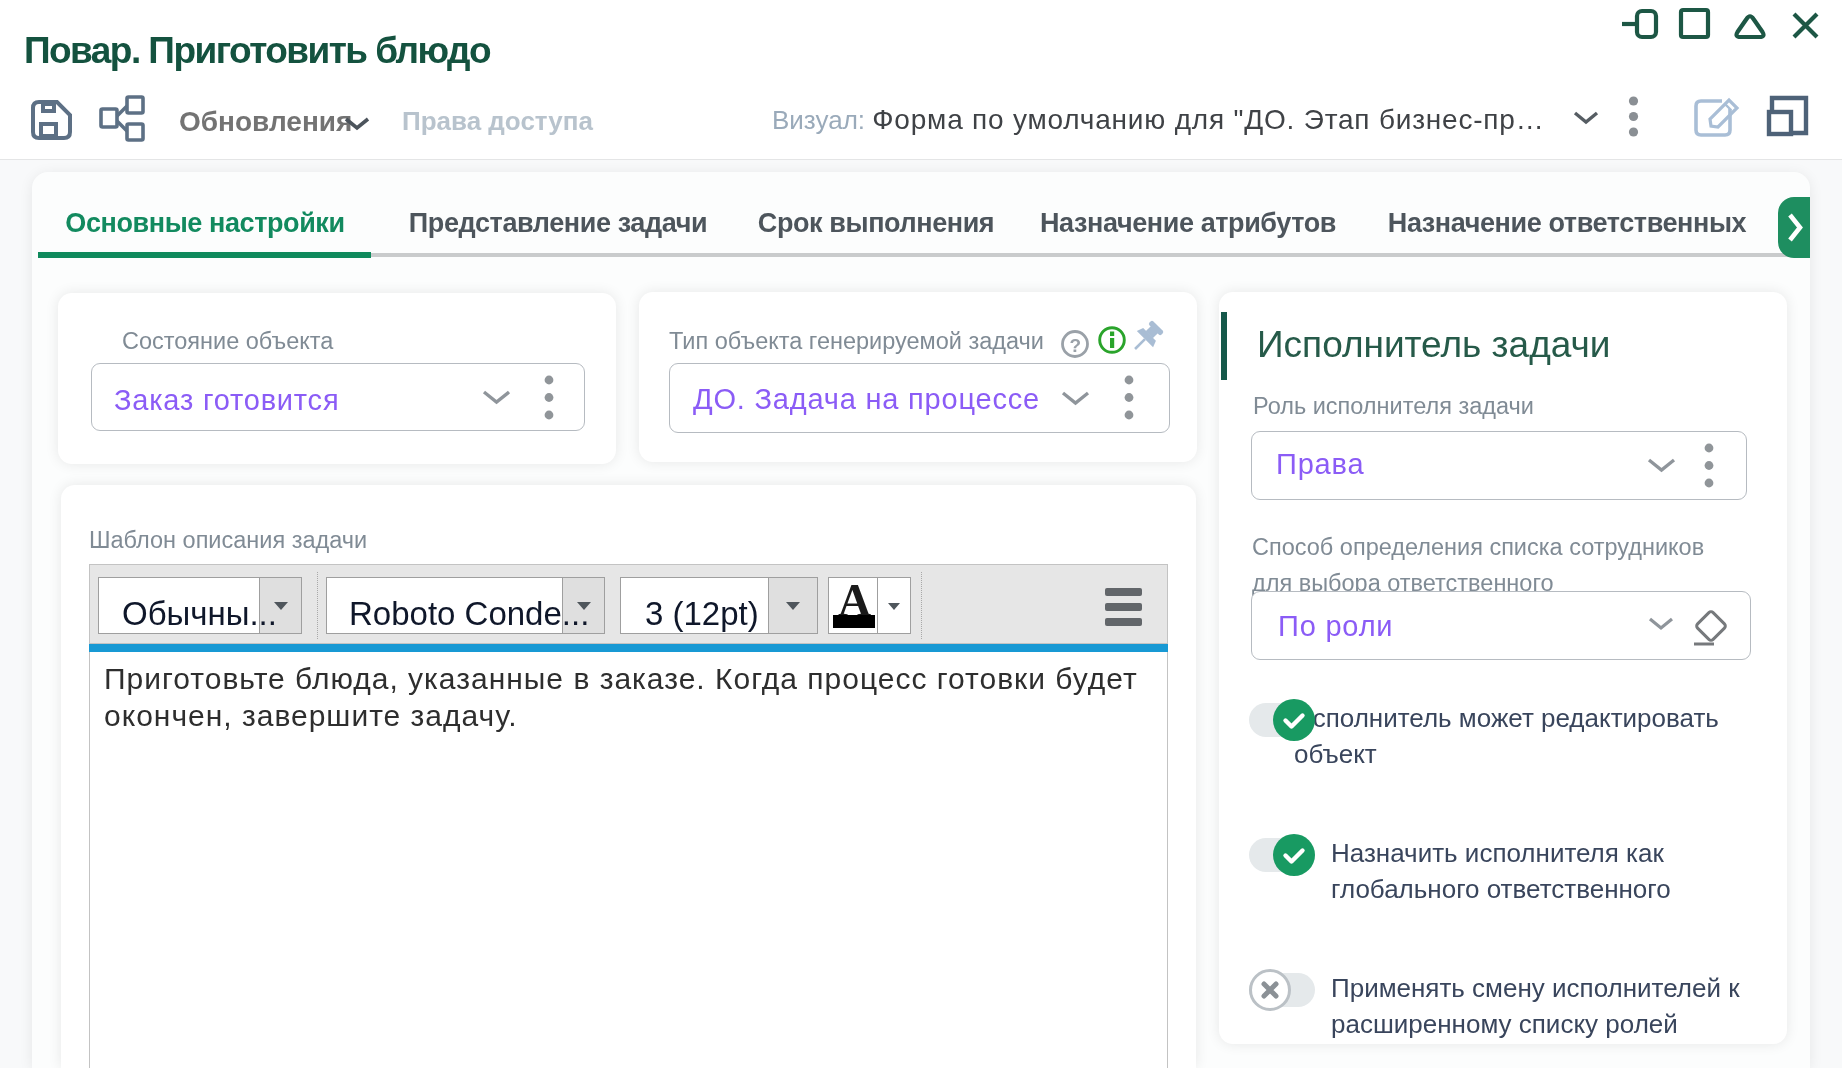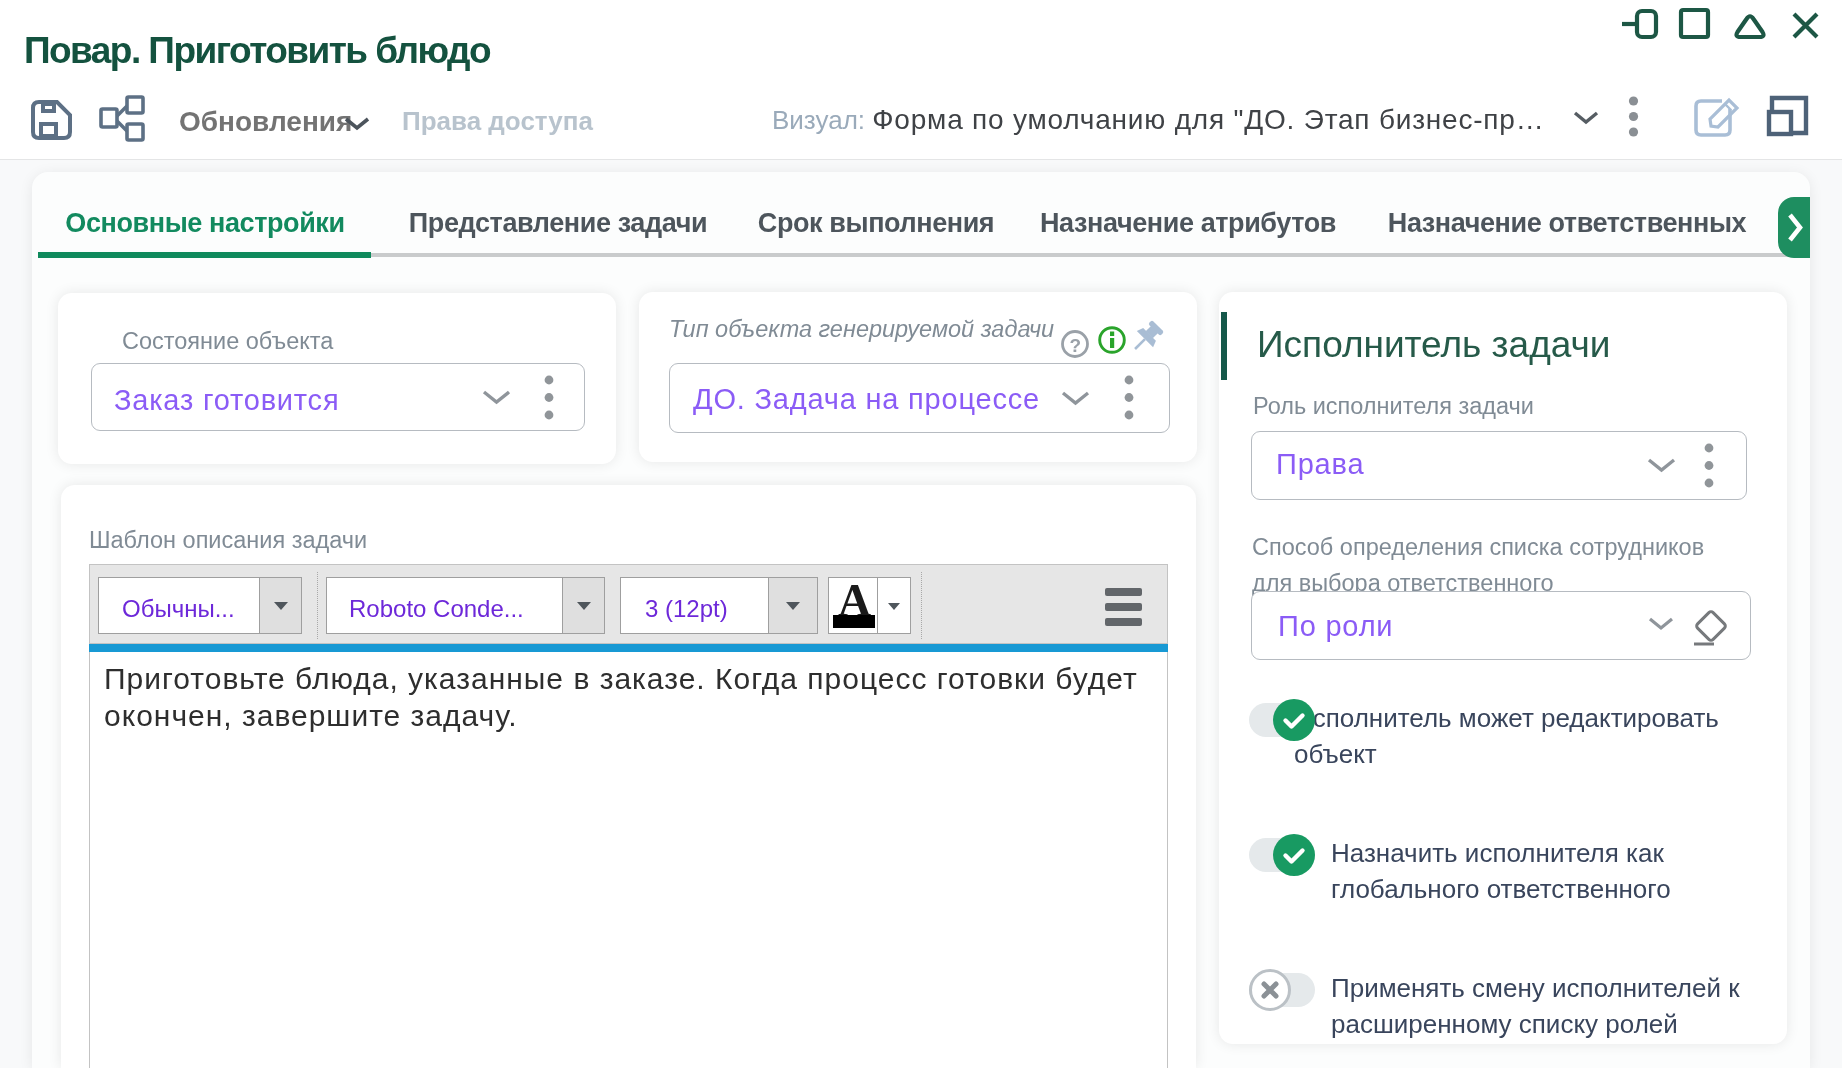--- a/index.html
+++ b/index.html
@@ -31,21 +31,21 @@
   #rp-heading { left:1257px; top:324px; font-size:37px; font-weight:normal; color:#265a49; letter-spacing:0px; }
   .toggle-track { width:66px; height:34px; border-radius:17px; background:#e5e9eb; }
   .tog-lbl { font-size:26px; color:#39455c; line-height:36px; }
 
   
   #ed-toolbar { left:89px; top:564px; width:1079px; height:80px; background:#e6e6e6; border:1px solid #c3c3c3; }
   #ed-blue { left:89px; top:644px; width:1079px; height:8px; background:#1899d4; }
   #ed-body { left:89px; top:652px; width:1079px; height:416px; background:#fff; border-left:1px solid #c3c3c3; border-right:1px solid #c3c3c3; }
   .ed-sel { background:#fff; border:1px solid #9f9f9f; position:absolute; top:577px; height:57px; }
   .ed-arrow { background:#dfdfdf; border:1px solid #9f9f9f; border-left:none; position:absolute; top:577px; height:57px; }
-  .ed-txt { position:absolute; font-size:24px; color:#6d28d9; top:595px; white-space:nowrap; }
+  .ed-txt { position:absolute; font-size:33px; color:#0f172a; top:595px; white-space:nowrap; }
   .dotsep { position:absolute; top:572px; height:67px; border-left:1px dotted #a8a8a8; }
   .tri { position:absolute; width:0; height:0; border-left:7px solid transparent; border-right:7px solid transparent; border-top:8px solid #4f565c; }
 </style>
 </head>
 <body>
 
 <div id="topbar" class="abs"></div>
 <div id="title" class="abs">Повар. Приготовить блюдо</div>
 
 <div class="abs" style="left:179px; top:106px; font-size:28px; font-weight:bold; color:#737373;">Обновления</div>
@@ -61,21 +61,21 @@
 <div id="tab-underline-gray" class="abs"></div>
 <div id="tab-underline-green" class="abs"></div>
 <div id="tab-next" class="abs"></div>
 
 <div class="abs card" style="left:58px; top:293px; width:558px; height:171px;"></div>
 <div class="abs lbl" style="left:98px; top:328px;margin-left:24px;">Состояние объекта</div>
 <div class="abs input" style="left:91px; top:363px; width:494px; height:68px;"></div>
 <div class="abs val" style="left:114px; top:384px;">Заказ готовится</div>
 
 <div class="abs card" style="left:639px; top:292px; width:558px; height:170px;"></div>
-<div class="abs lbl" style="left:669px; top:316px;font-style:italic;">Тип объекта генерируемой задачи</div>
+<div class="abs lbl" style="left:669px; top:328px;">Тип объекта генерируемой задачи</div>
 <div class="abs input" style="left:669px; top:363px; width:501px; height:70px;"></div>
 <div class="abs val" style="left:693px; top:383px;">ДО. Задача на процессе</div>
 
 <div class="abs card" style="left:61px; top:485px; width:1135px; height:583px; border-radius:14px 14px 0 0;"></div>
 <div class="abs lbl" style="left:89px; top:527px;">Шаблон описания задачи</div>
 <div id="ed-toolbar" class="abs"></div>
 <div id="ed-blue" class="abs"></div>
 <div id="ed-body" class="abs"></div>
 
 <div class="abs ed-sel" style="left:98px; width:162px;"></div>

